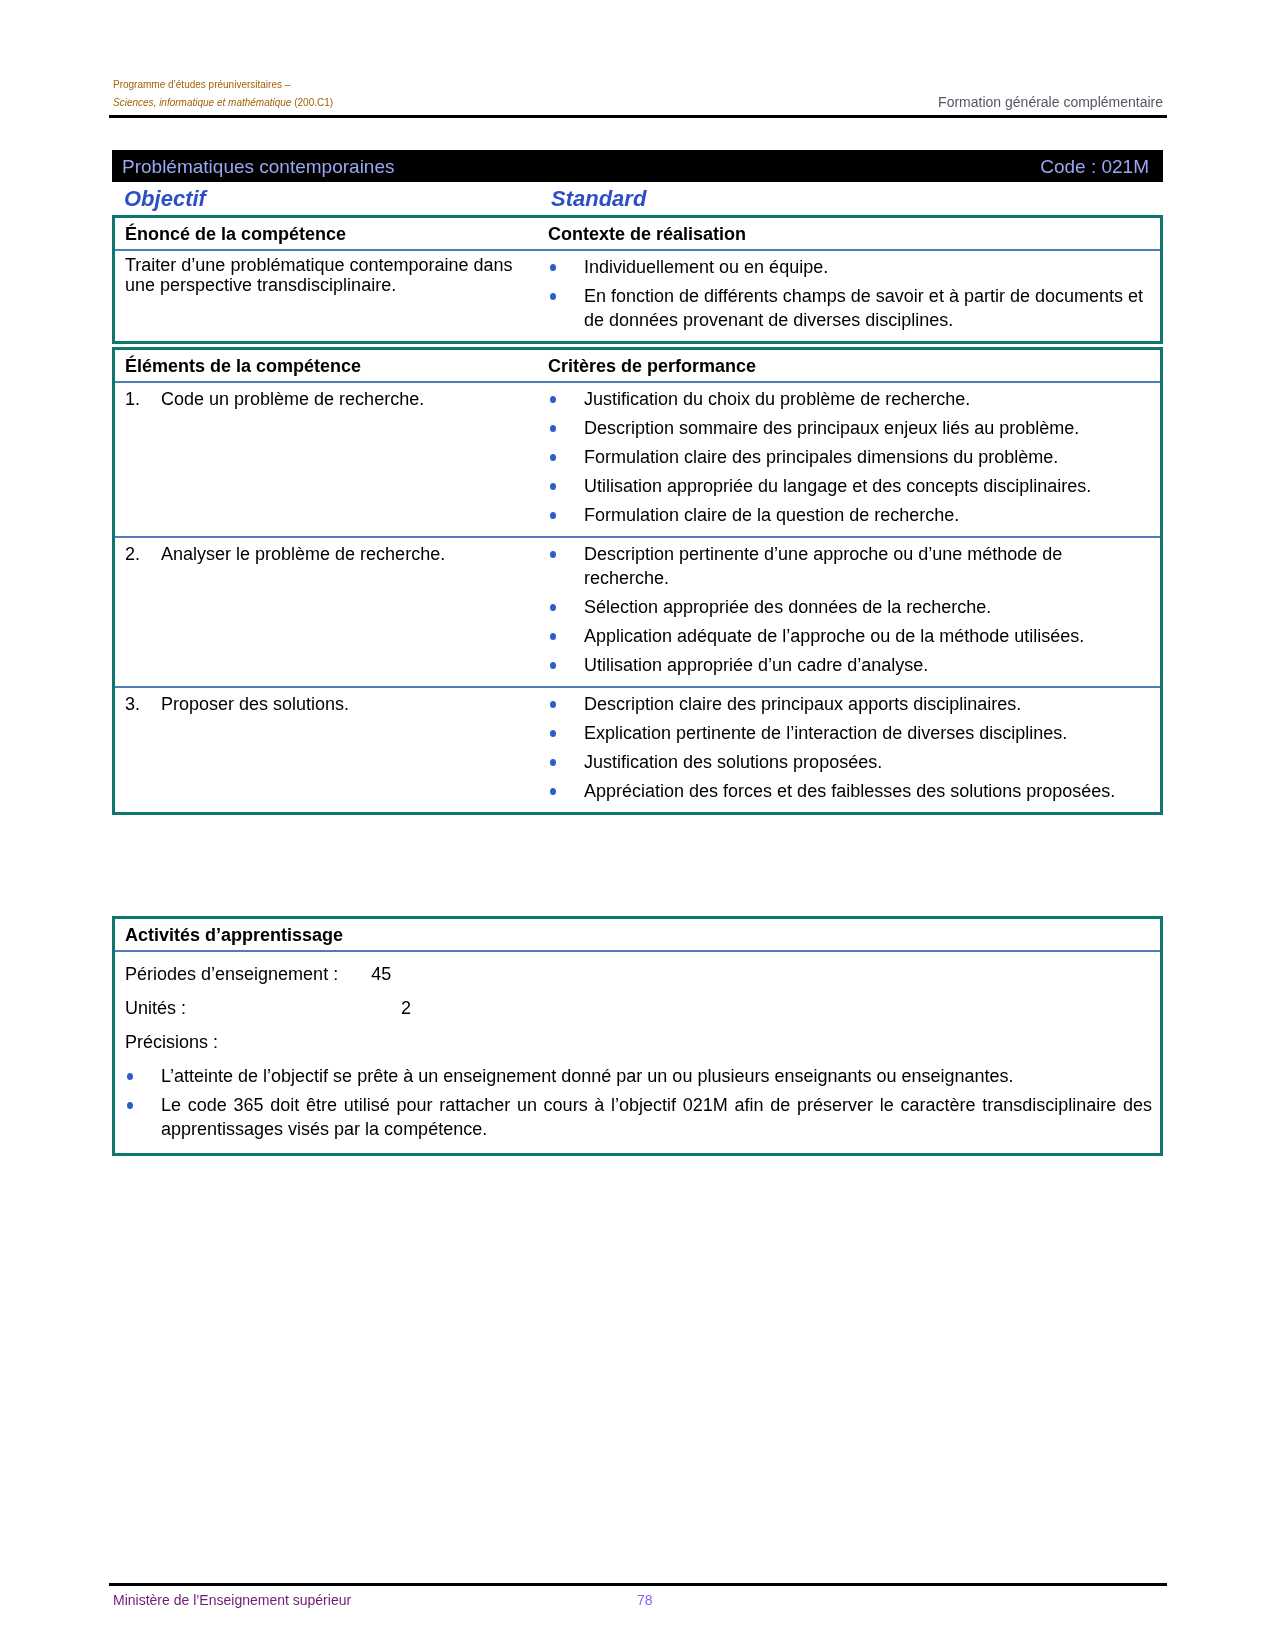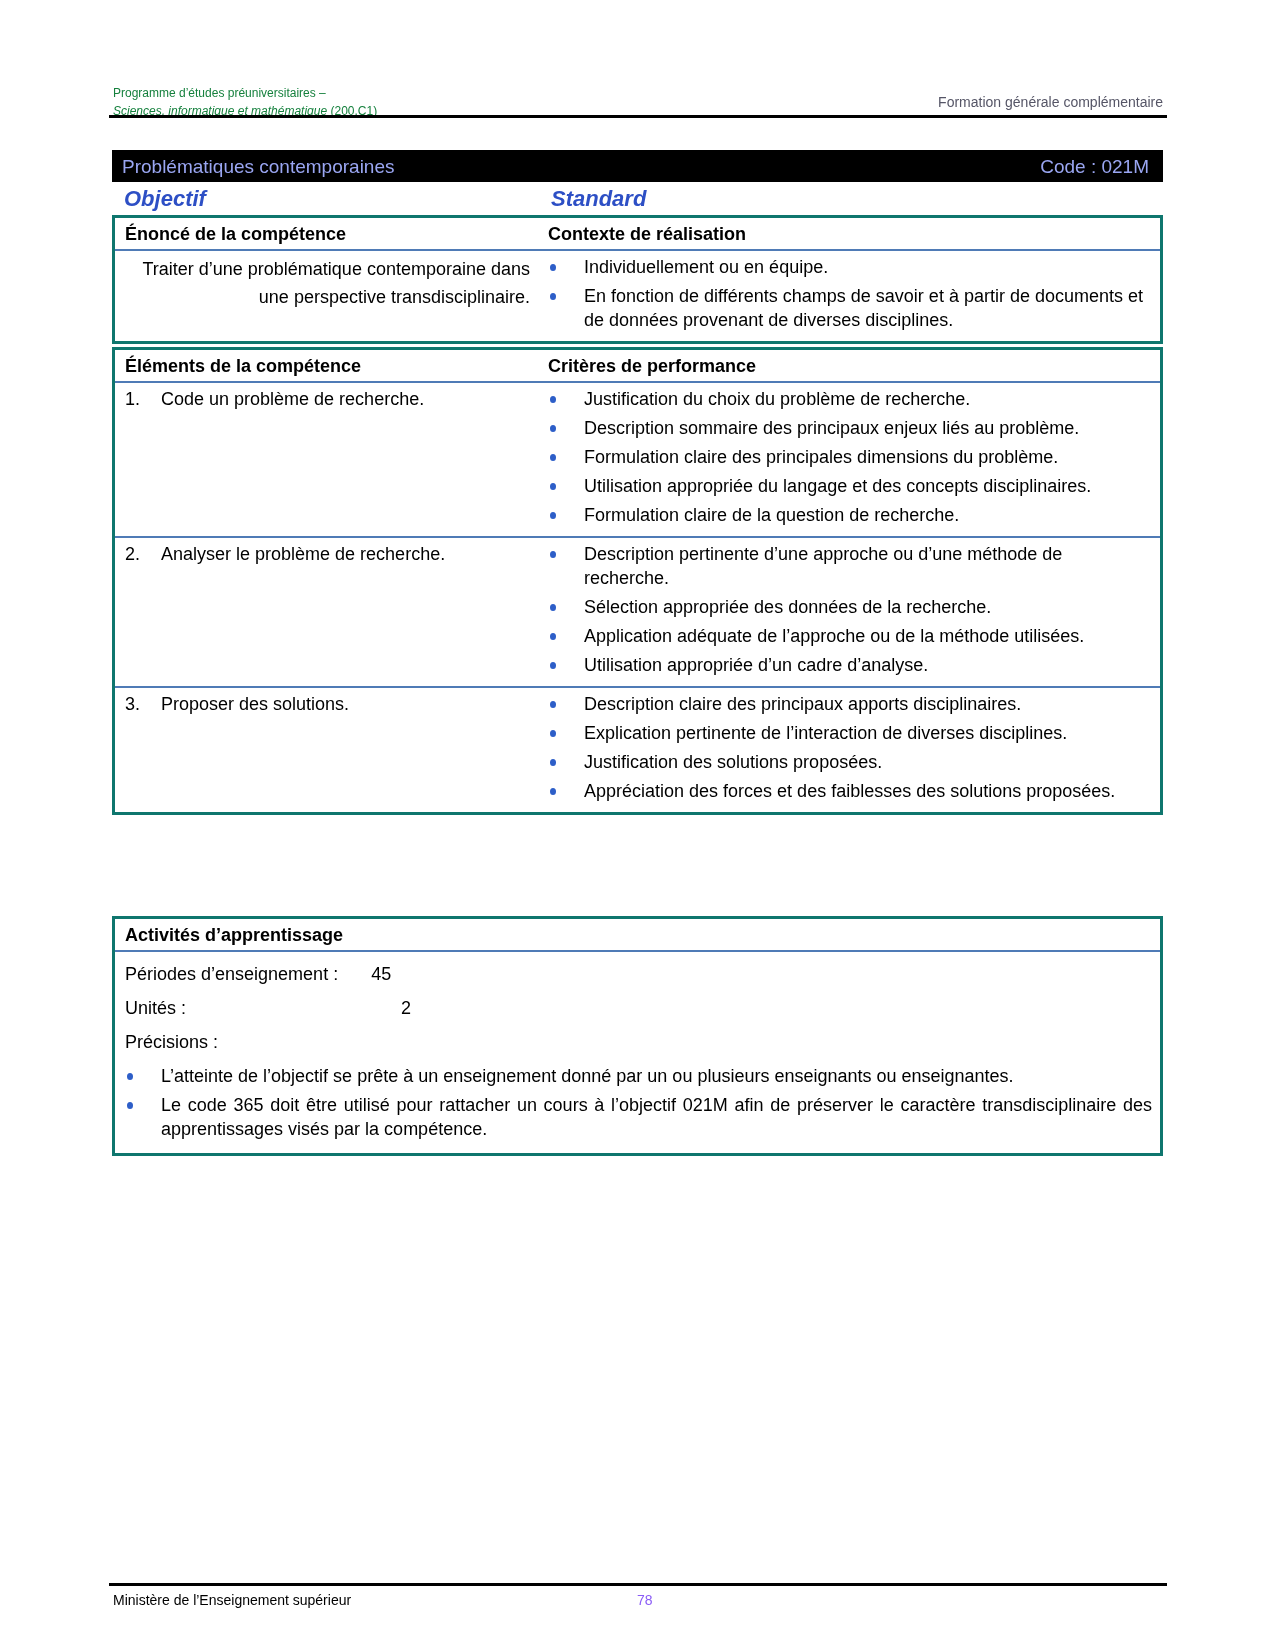--- a/index.html
+++ b/index.html
@@ -1,18 +1,18 @@
 <!DOCTYPE html>
 <html><head>
 <meta charset="utf-8">
 <style>
   html, body { margin: 0; padding: 0; background: #ffffff; }
   body { width: 1275px; height: 1651px; position: relative; overflow: hidden;
          font-family: "Liberation Sans", sans-serif; color: #000; }
-  .hdr-left { position: absolute; left: 113px; top: 76px; font-size: 12px; color: #15803d; line-height: 18px; margin-top: 8px; }
+  .hdr-left { position: absolute; left: 113px; top: 76px; font-size: 10px; color: #a16207; line-height: 18px; }
   .hdr-left .it { font-style: italic; }
   .hdr-right { position: absolute; right: 112px; top: 94px; font-size: 14px; color: #555566; }
   .hdr-rule { position: absolute; left: 109px; width: 1058px; top: 115px; height: 3px; background: #000; }
 
   .title-bar { position: absolute; left: 112px; top: 150px; width: 1051px; height: 32px;
                background: #000000; color: #9aa6f2; font-size: 19px; }
   .title-bar .t { position: absolute; left: 10px; top: 6px; }
   .title-bar .code { position: absolute; right: 14px; top: 6px; }
 
   .obj-row { position: absolute; left: 112px; top: 184px; width: 1051px; height: 32px; }
@@ -23,29 +23,29 @@
   table.box td { vertical-align: top; padding: 4px 8px 4px 10px; }
   table.box tr.head td { font-weight: bold; border-bottom: 2px solid #4f7bb6; padding-top: 6px; padding-bottom: 4px; }
   table.box tr.sep td { border-top: 2px solid #4f7bb6; }
   .col1 { width: 405px; }
   ul.b { list-style: none; margin: 0; padding: 0; }
   ul.b li { position: relative; padding-left: 36px; line-height: 24px; margin-bottom: 5px; }
   ul.b li::before { content: ""; position: absolute; left: 2px; top: 9px; width: 6px; height: 7px;
                     border-radius: 50%; background: #2d5ec8; }
   .el { line-height: 24px; }
   .el .n { display: inline-block; width: 36px; }
-  .para { line-height: 28px; text-align: right; }
+  .para { line-height: 20px; }
 
   .act td { padding-left: 12px; }
   .act .row { line-height: 24px; margin: 6px 0 10px; }
   .act .k { display: inline-block; }
   .prec { text-align: justify; }
 
   .foot-rule { position: absolute; left: 109px; width: 1058px; top: 1583px; height: 3px; background: #000; }
-  .foot-l { position: absolute; left: 113px; top: 1592px; font-size: 14px; color: #000000; }
+  .foot-l { position: absolute; left: 113px; top: 1592px; font-size: 14px; color: #701a75; }
   .foot-n { position: absolute; left: 637px; top: 1592px; font-size: 14px; color: #8b5cf6; }
 </style>
 </head>
 <body>
 
 <div class="hdr-left">
   <div>Programme d’études préuniversitaires –</div>
   <div><span class="it">Sciences, informatique et mathématique</span> <span>(200.C1)</span></div>
 </div>
 <div class="hdr-right">Formation générale complémentaire</div>

